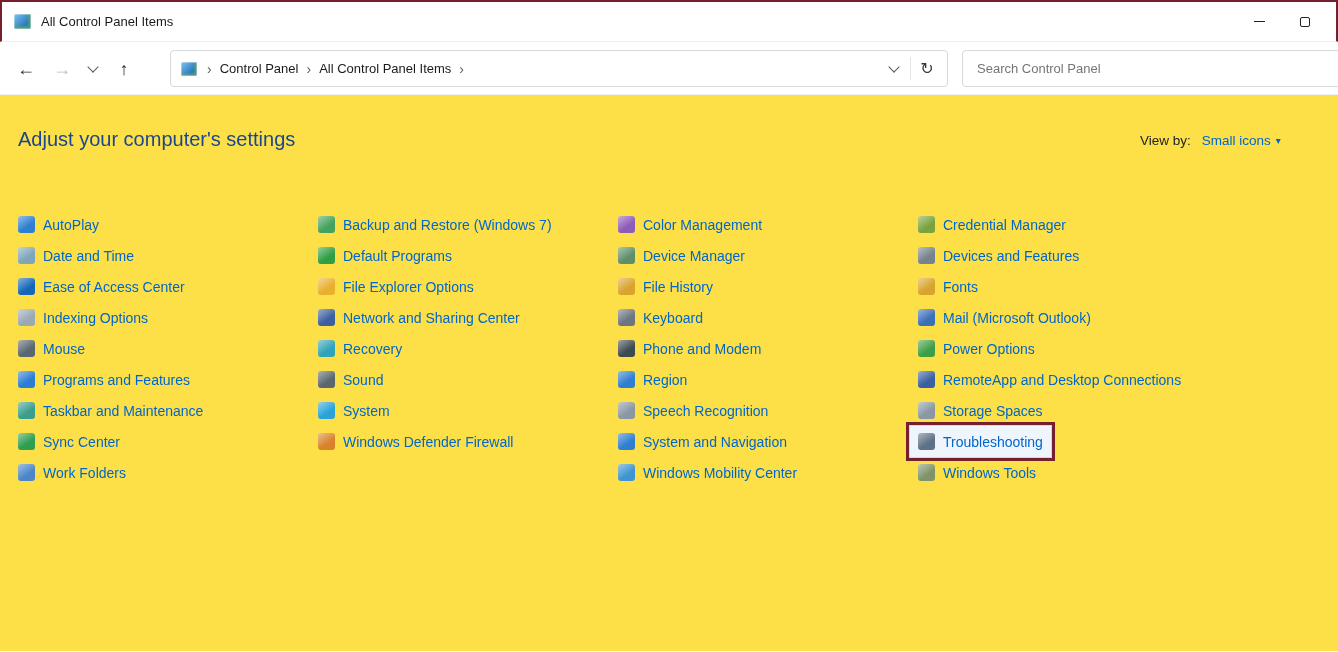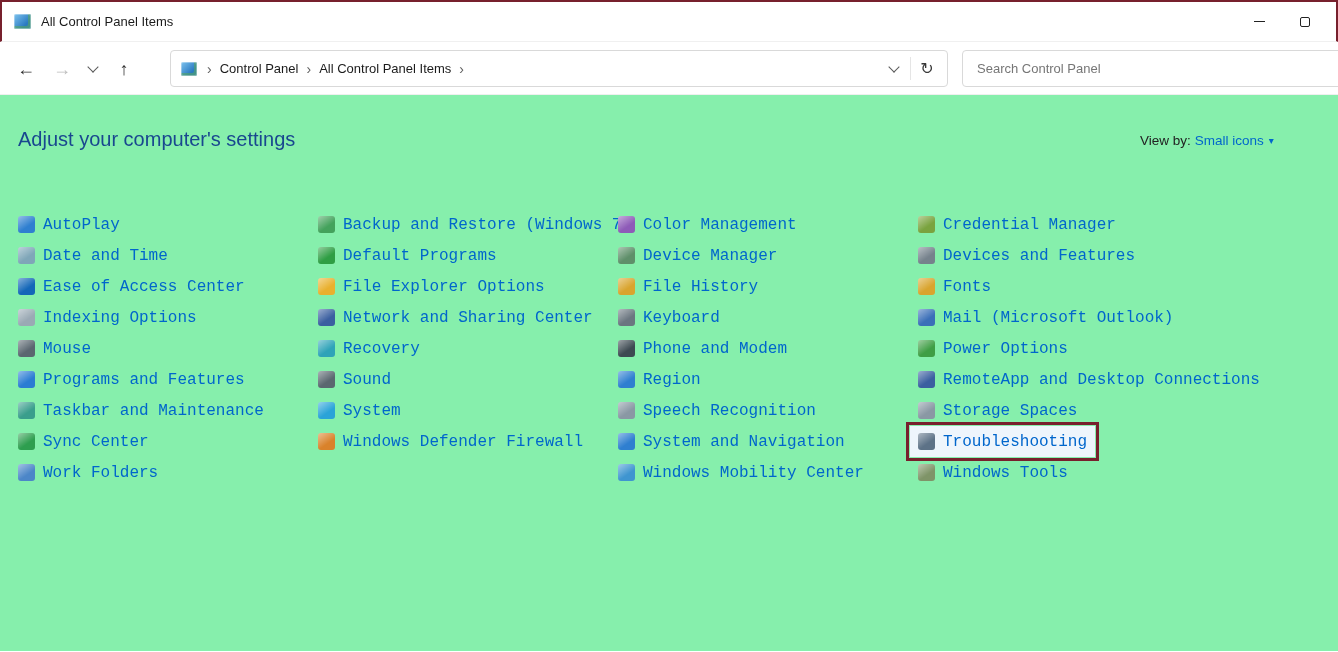--- a/index.html
+++ b/index.html
@@ -56,36 +56,36 @@
     border:1px solid #d9d9d9; border-radius:4px; background:#fff;
     display:flex; align-items:center;
   }
   .searchbox input {
     border:none; outline:none; width:100%; height:100%; padding:0 14px;
     font:13px "Liberation Sans","DejaVu Sans",sans-serif; color:#333; background:transparent;
   }
   .searchbox input::placeholder { color:var(--placeholder); opacity:1; }
 
   
-  .main { position:relative; height:556px; background:#86efac; }
+  .main { position:relative; height:556px; background:#fde047; }
   .page-title { position:absolute; left:18px; top:33px; font-size:20px; font-weight:400; color:var(--heading); }
-  .viewby { position:absolute; left:1140px; top:38px; display:flex; align-items:center; gap:4px; font-size:13.5px; }
+  .viewby { position:absolute; left:1140px; top:38px; display:flex; align-items:center; gap:11px; font-size:13.5px; }
   .viewby-label { color:#222; }
   .viewby-value { display:flex; align-items:center; gap:5px; color:var(--link); cursor:pointer;justify-content:space-between; }
   .viewby-caret { font-size:10px; color:var(--link); }
 
   .grid { position:absolute; left:18px; top:114px; display:flex; }
   .col { width:300px; display:flex; flex-direction:column; }
   .item { height:31px; display:flex; align-items:center; gap:8px; width:max-content;
           padding:0 8px; margin-left:-8px; cursor:pointer; }
   .item .icon {
     width:17px; height:17px; border-radius:3px; flex:none;
     background-image:linear-gradient(145deg, rgba(255,255,255,.5), rgba(255,255,255,0) 60%);
   }
-  .item .label { font-size:16px; color:var(--link); white-space:nowrap;font-family:Liberation Mono, monospace; }
+  .item .label { font-size:14px; color:var(--link); white-space:nowrap; }
   .item.highlighted { outline:3px solid var(--maroon); outline-offset:1px; background:var(--highlight-bg); }
 </style>
 </head>
 <body>
 
 <div class="titlebar">
   <span class="app-icon"></span>
   <span class="titlebar-title">All Control Panel Items</span>
   <div class="win-controls">
     <div class="win-btn">

